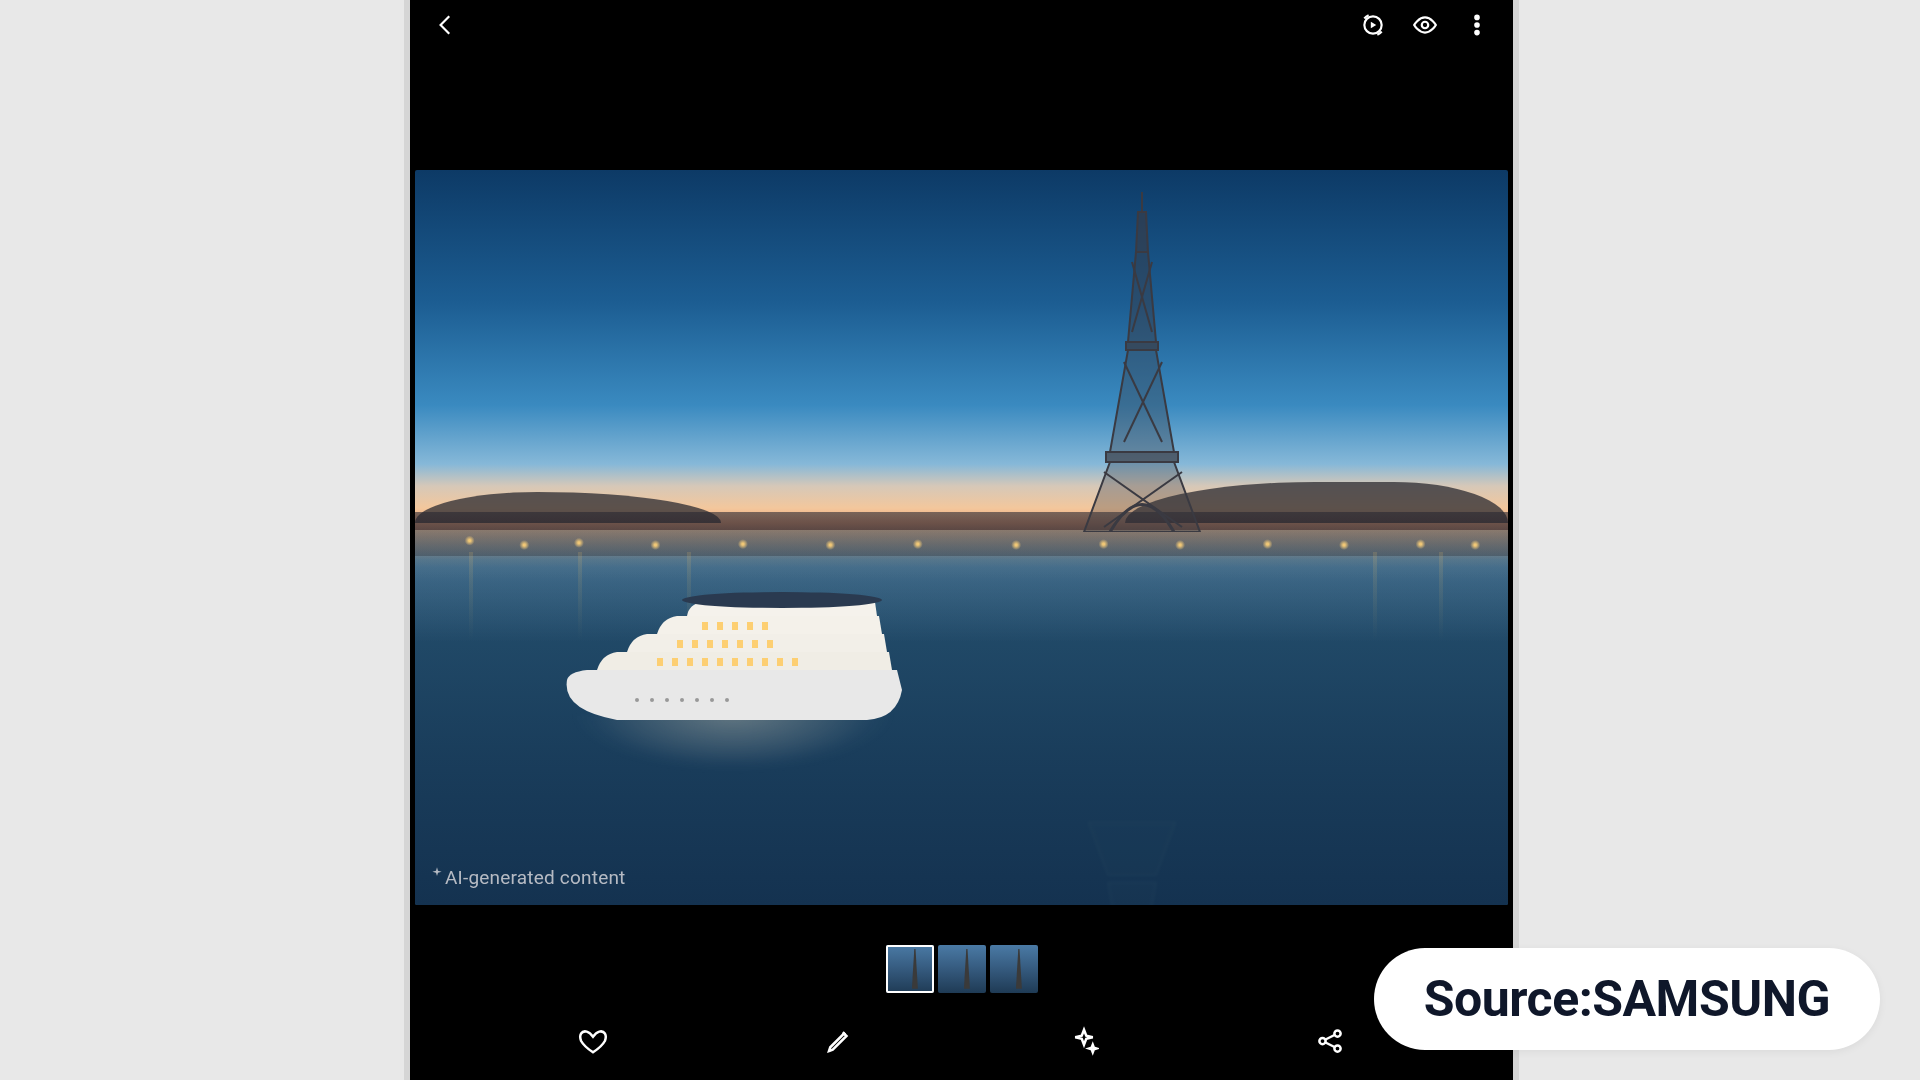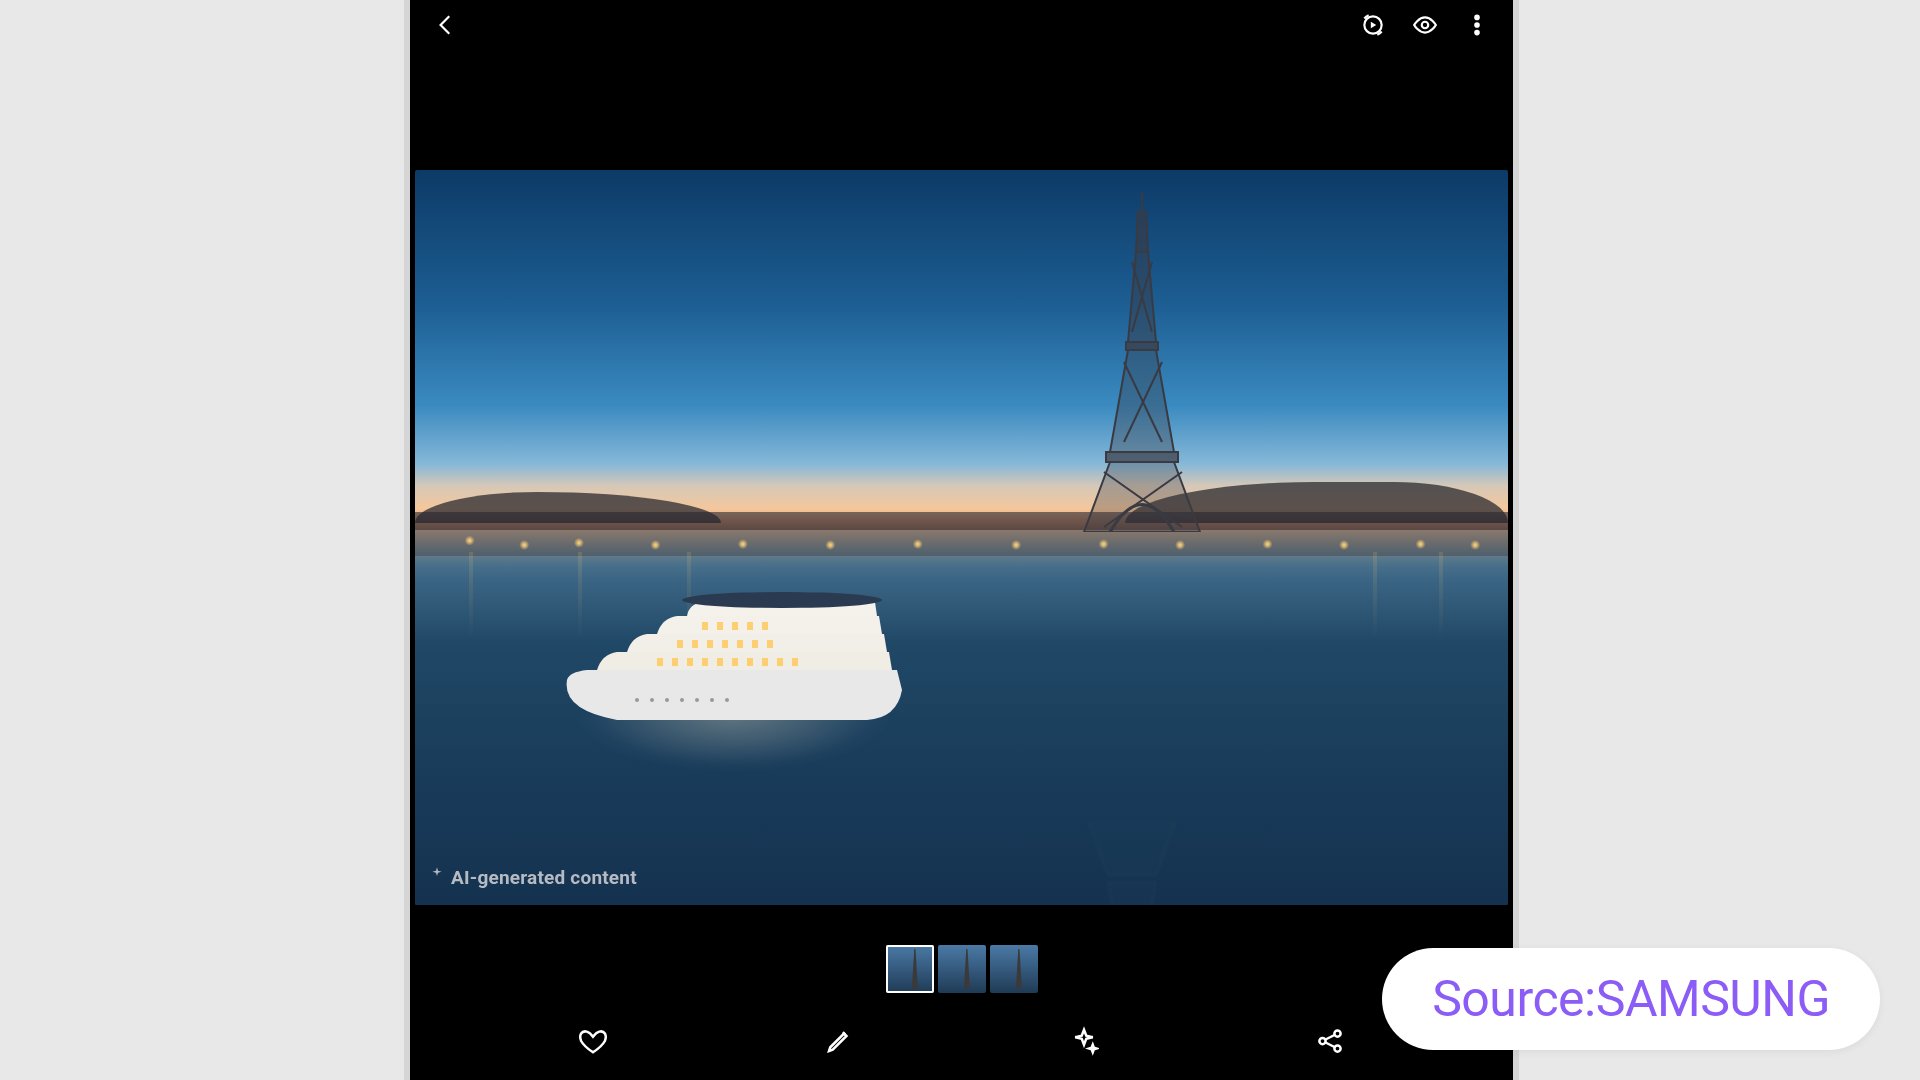--- a/index.html
+++ b/index.html
@@ -183,24 +183,24 @@
                 radial-gradient(ellipse at 50% 0%, rgba(240,240,245,0.15) 0%, transparent 70%);
     filter: blur(2px);
   }
 
   .ai-watermark {
     position:absolute;
     left: 14px;
     bottom: 16px;
     display:flex;
     align-items:flex-start;
-    gap:6px;
+    gap:0;
     color: rgba(210,210,215,0.85);
     font-size: 19px;
-    font-weight: 700;
+    font-weight: 400;
     letter-spacing: 0.2px;
   }
   .ai-watermark svg { width:16px; height:16px; fill: rgba(210,210,215,0.85); }
 
   .thumbstrip {
     margin-top: 40px;
     display:flex;
     justify-content:center;
     gap:4px;
   }
@@ -232,22 +232,22 @@
     justify-content:space-around;
     padding: 0 60px;
   }
   .bottom-bar .icon-btn svg { width:30px; height:30px; }
 
   .source-badge {
     position:absolute;
     right: 40px;
     bottom: 30px;
     background:#fff;
-    color:#8b5cf6;
-    font-weight:400;
+    color:#0f172a;
+    font-weight:700;
     font-size:50px;
     padding: 22px 50px;
     border-radius: 60px;
     letter-spacing: -0.5px;
     box-shadow: 0 2px 8px rgba(0,0,0,0.06);
   }
 </style>
 </head>
 <body>
 

